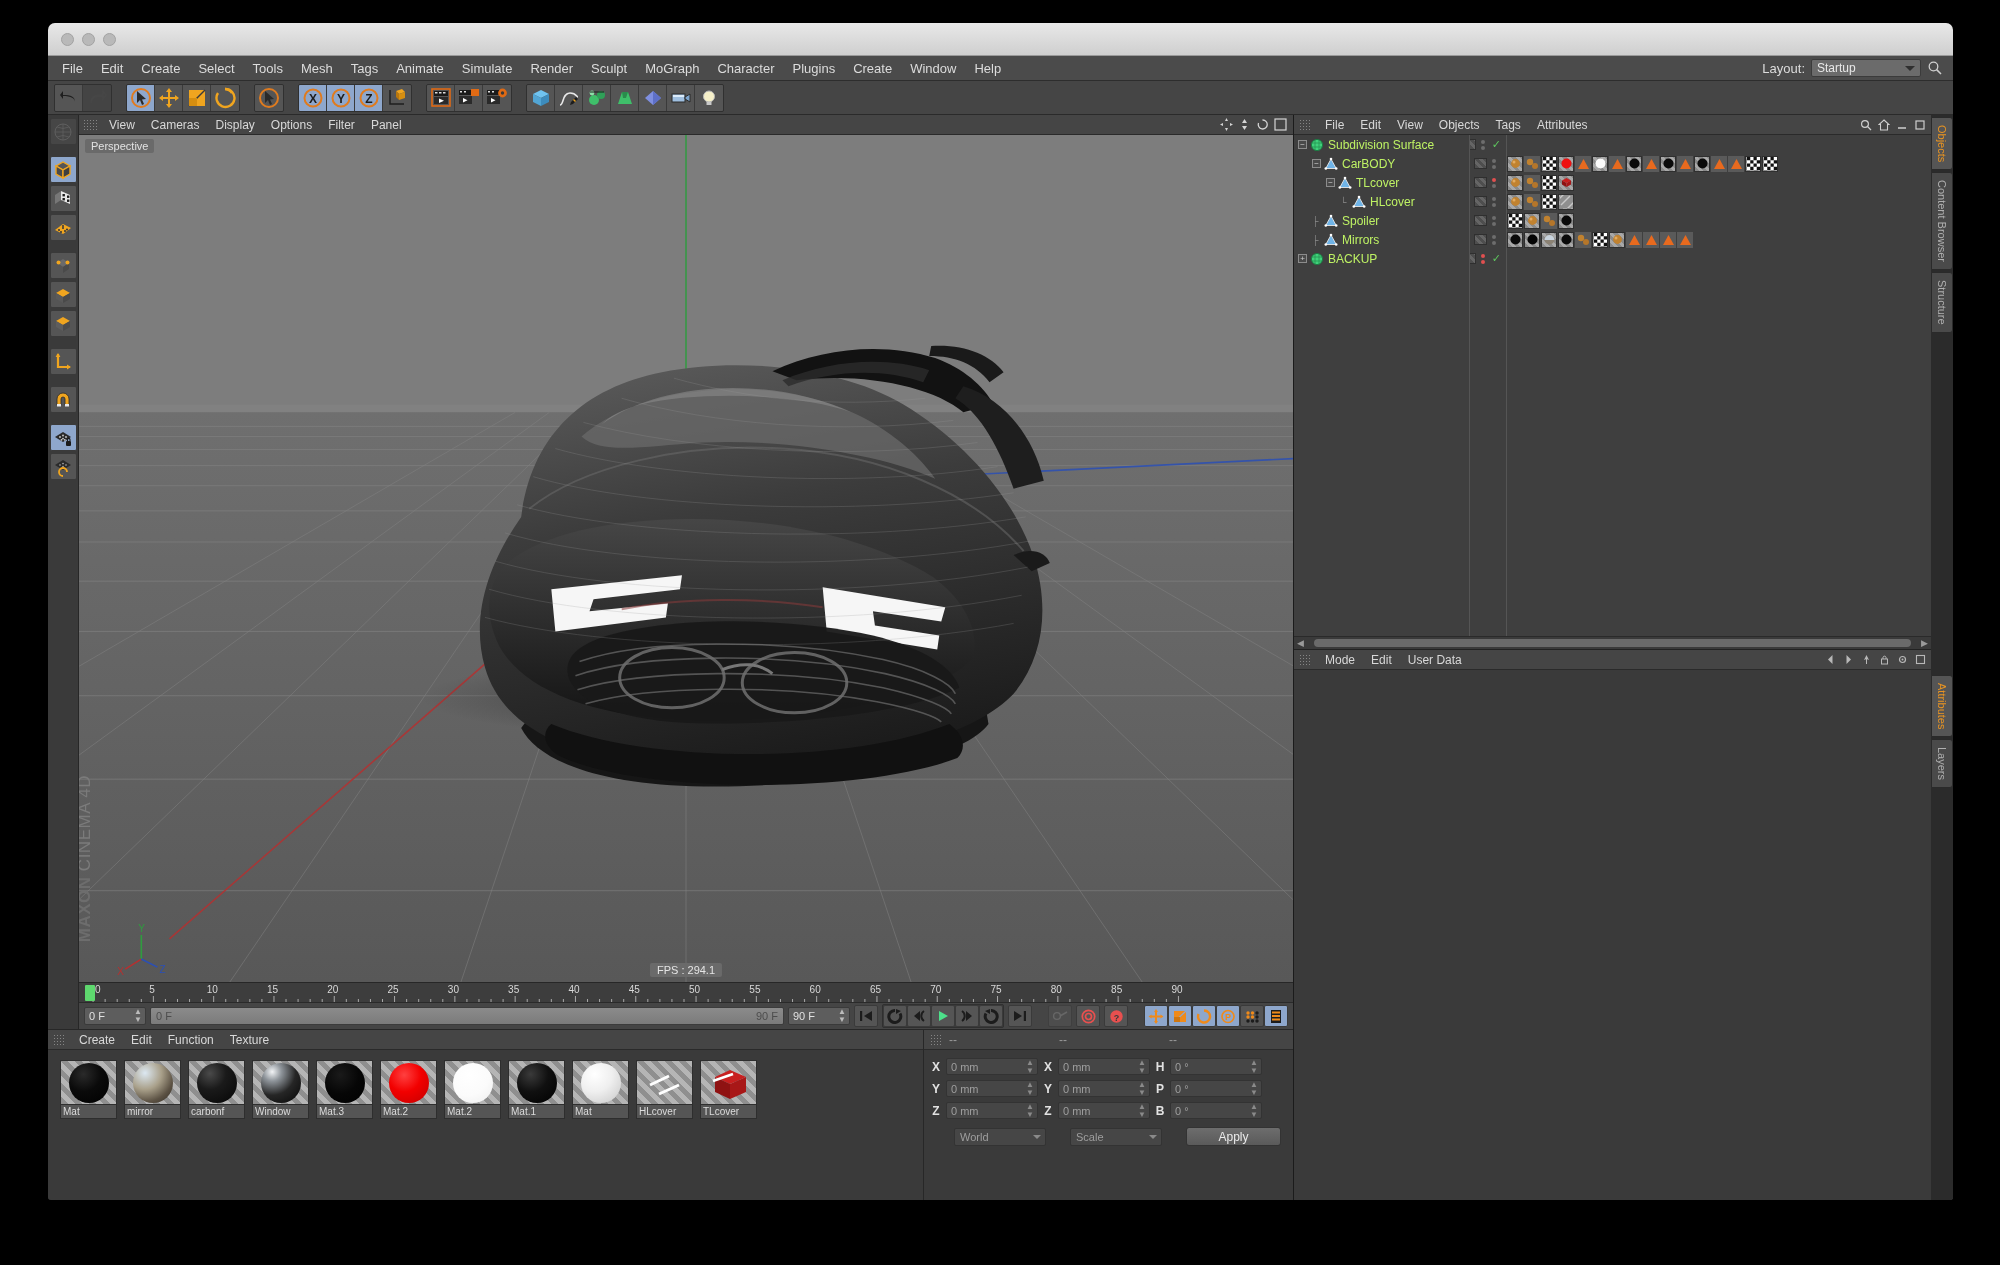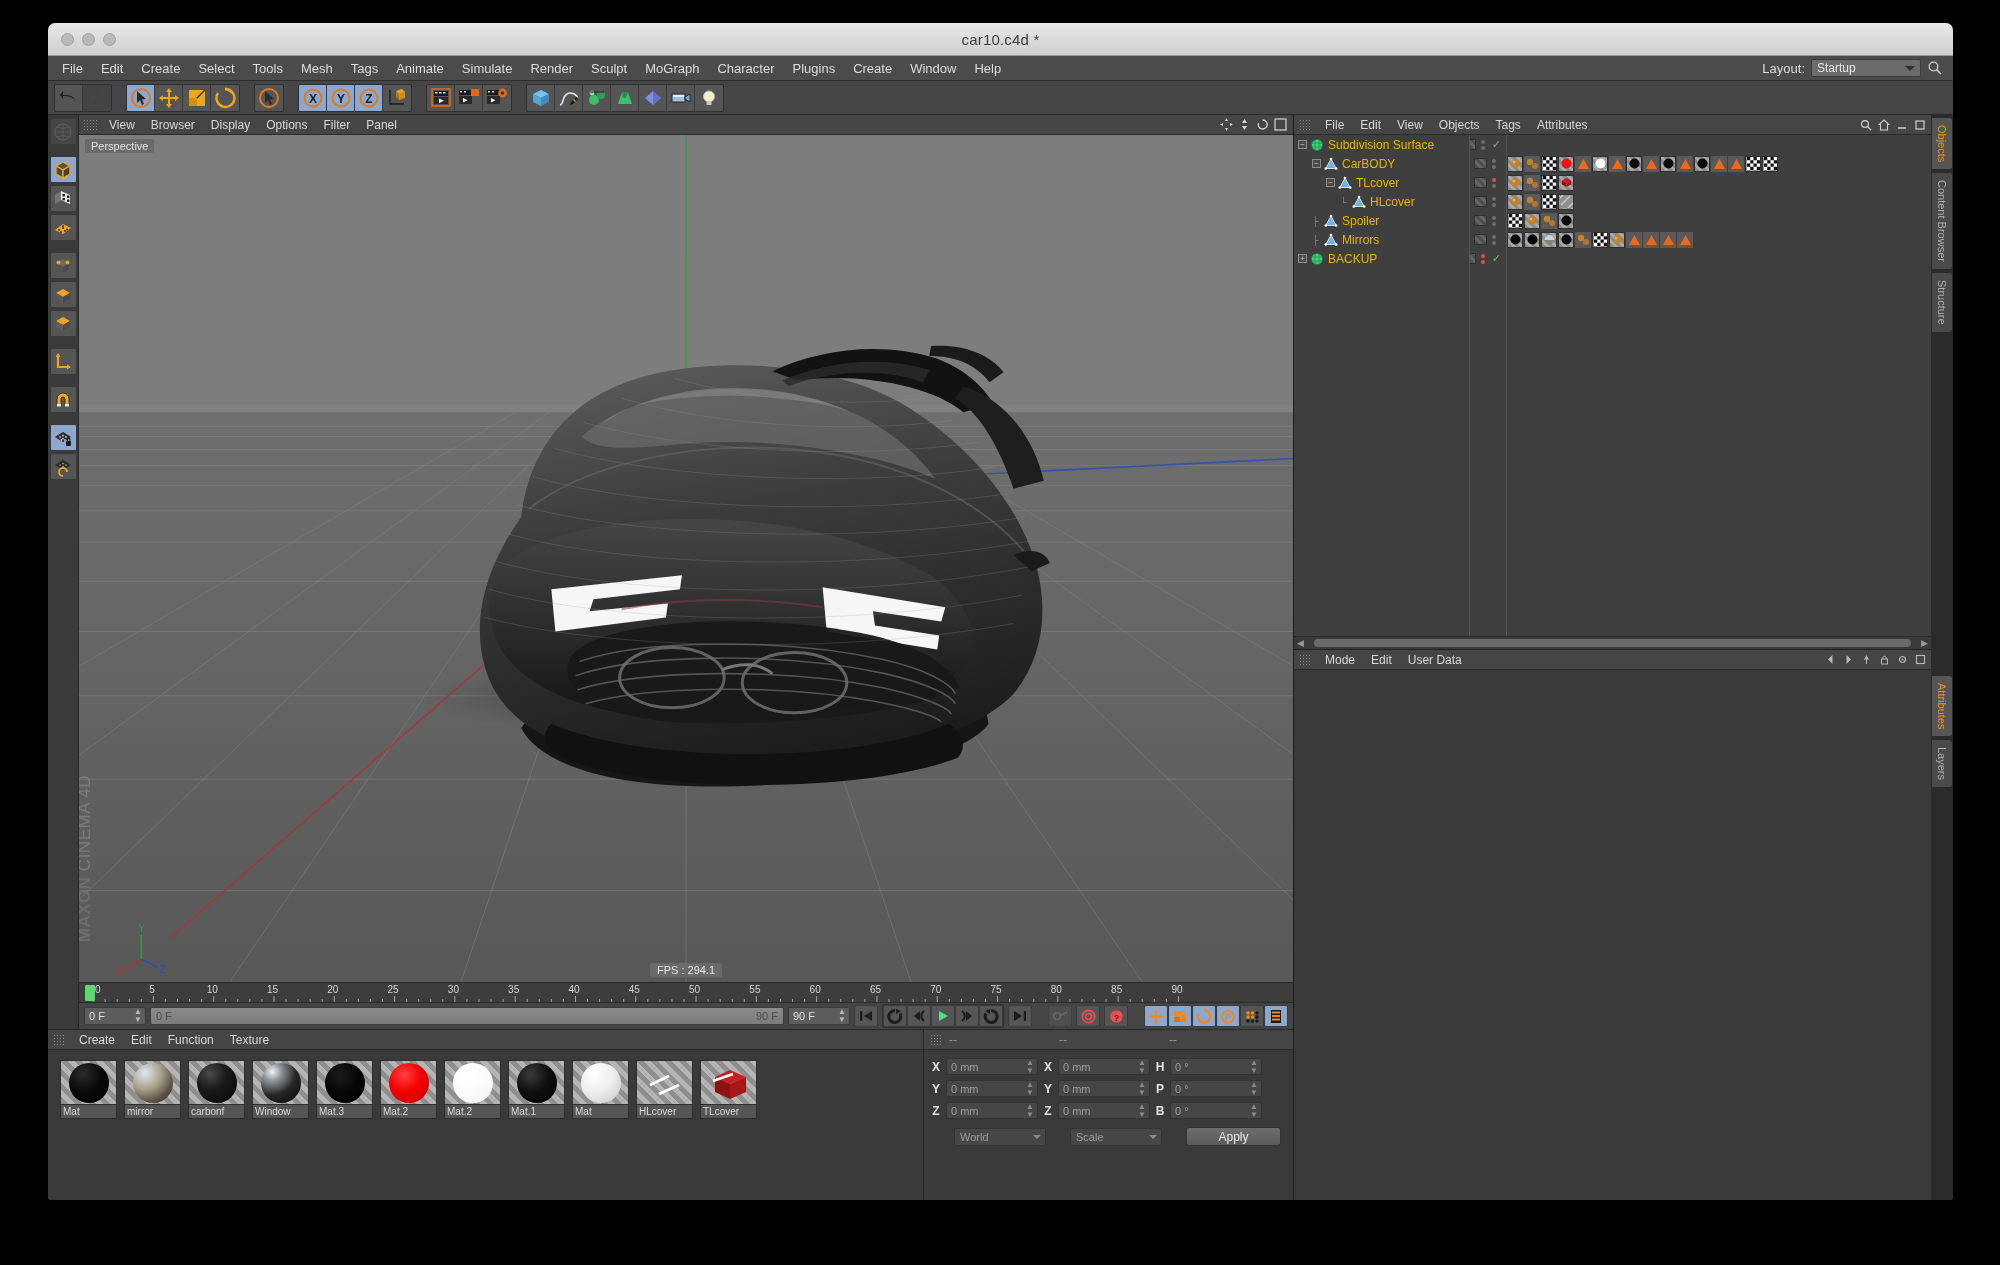--- a/index.html
+++ b/index.html
@@ -170,21 +170,21 @@
   .omheader { height:20px; background:#454545; display:flex; align-items:center; border-bottom:1px solid #2a2a2a; position:relative; }
   .omheader .mi { padding:0 8px; font-size:12px; color:#d8d8d8; line-height:20px; }
   .om-icons { position:absolute; right:5px; display:flex; gap:6px; align-items:center; }
   .omtree { flex:1; background:#3f3f3f; position:relative; overflow:hidden; }
   .otrow { height:19px; display:flex; align-items:center; position:relative; }
   .ot-namecol { width:175px; display:flex; align-items:center; height:19px; }
   .ot-expand {
     width:9px;height:9px;border:1px solid #8c8c8c;background:#4a4a4a;color:#d0d0d0;
     font-size:8px;line-height:7px;text-align:center;margin-right:3px;flex:none;
   }
-  .ot-label { font-size:12px; color:#eab308; white-space:nowrap; }
+  .ot-label { font-size:12px; color:#bef264; white-space:nowrap; }
   .ot-dotcol { width:32px; display:flex; align-items:center; justify-content:center; gap:5px; }
   .ot-layerbox {
     width:13px;height:11px;
     background:repeating-linear-gradient(45deg,#4e4e4e 0 3px,#656565 3px 6px);
     border:1px solid #2f2f2f;
   }
   .dots { display:flex; flex-direction:column; gap:2px; }
   .dot { width:4px;height:4px;border-radius:50%;background:#6d6d6d; }
   .dot.red { background:#e05050; }
   .chk { color:#5ec75e; font-size:11px; margin-left:2px; }
@@ -219,21 +219,20 @@
 <body>
 
 <div class="app-window">
 
   <div class="titlebar">
     <div class="traffic">
       <div class="tl-dot"></div>
       <div class="tl-dot"></div>
       <div class="tl-dot"></div>
     </div>
-    <div class="win-title">car10.c4d *</div>
   </div>
 
   <div class="menubar">
     <div class="mi">File</div>
     <div class="mi">Edit</div>
     <div class="mi">Create</div>
     <div class="mi">Select</div>
     <div class="mi">Tools</div>
     <div class="mi">Mesh</div>
     <div class="mi">Tags</div>
@@ -545,21 +544,21 @@
               </g>
               <path d="M10 19 A4 4 0 1 1 14 15" fill="none" stroke="#f0a51f" stroke-width="1.8"></path>
             </svg>
           </div>
         </div>
 
         <div class="viewcol">
           <div class="vpheader">
             <span class="grip-ic grip"></span>
             <div class="mi">View</div>
-            <div class="mi">Browser</div>
+            <div class="mi">Cameras</div>
             <div class="mi">Display</div>
             <div class="mi">Options</div>
             <div class="mi">Filter</div>
             <div class="mi">Panel</div>
             <div class="vp-icons">
               <svg width="13" height="13" viewBox="0 0 13 13">
                 <path d="M6.5 0 L8 3 L5 3 Z M6.5 13 L5 10 L8 10 Z M0 6.5 L3 5 L3 8 Z M13 6.5 L10 8 L10 5 Z" fill="#d5d5d5"></path>
               </svg>
               <svg width="13" height="13" viewBox="0 0 13 13">
                 <path d="M6.5 1 L9 5 L4 5 Z M6.5 12 L4 8 L9 8 Z" fill="#d5d5d5"></path>

